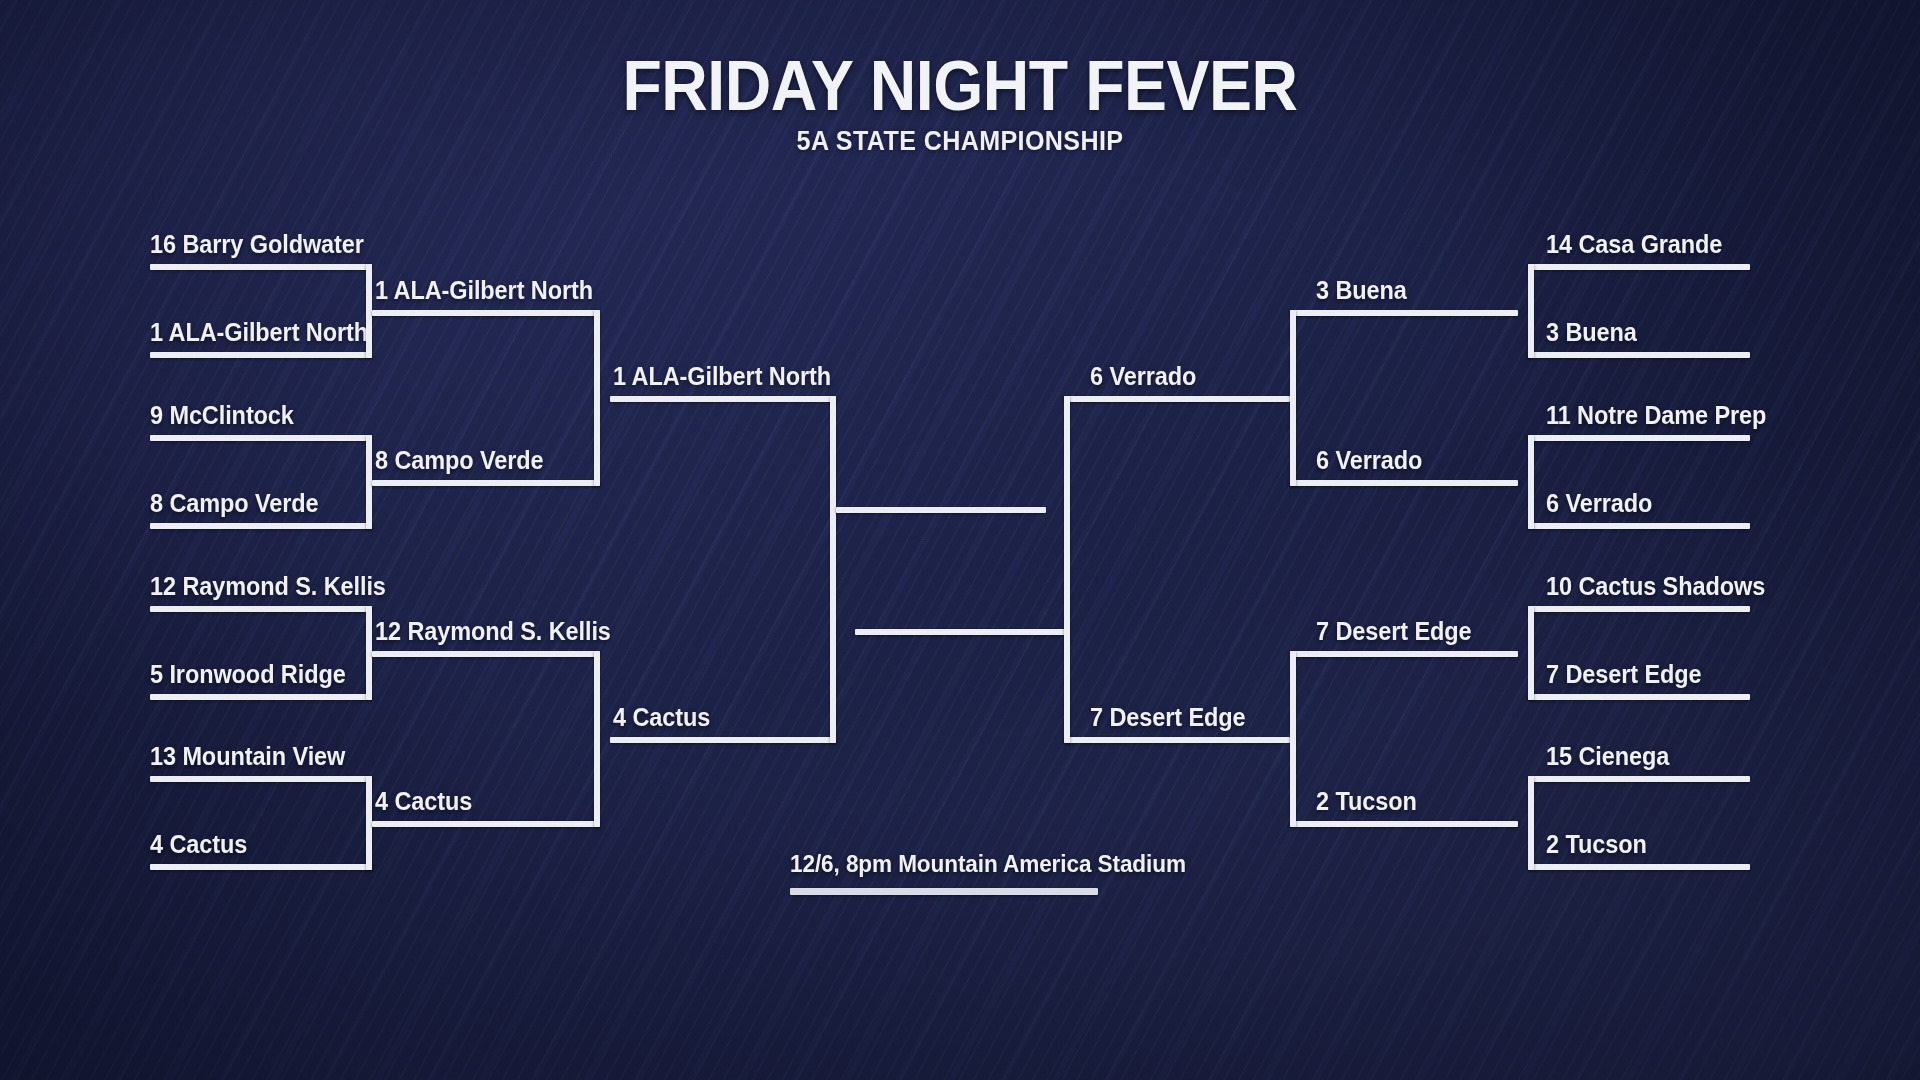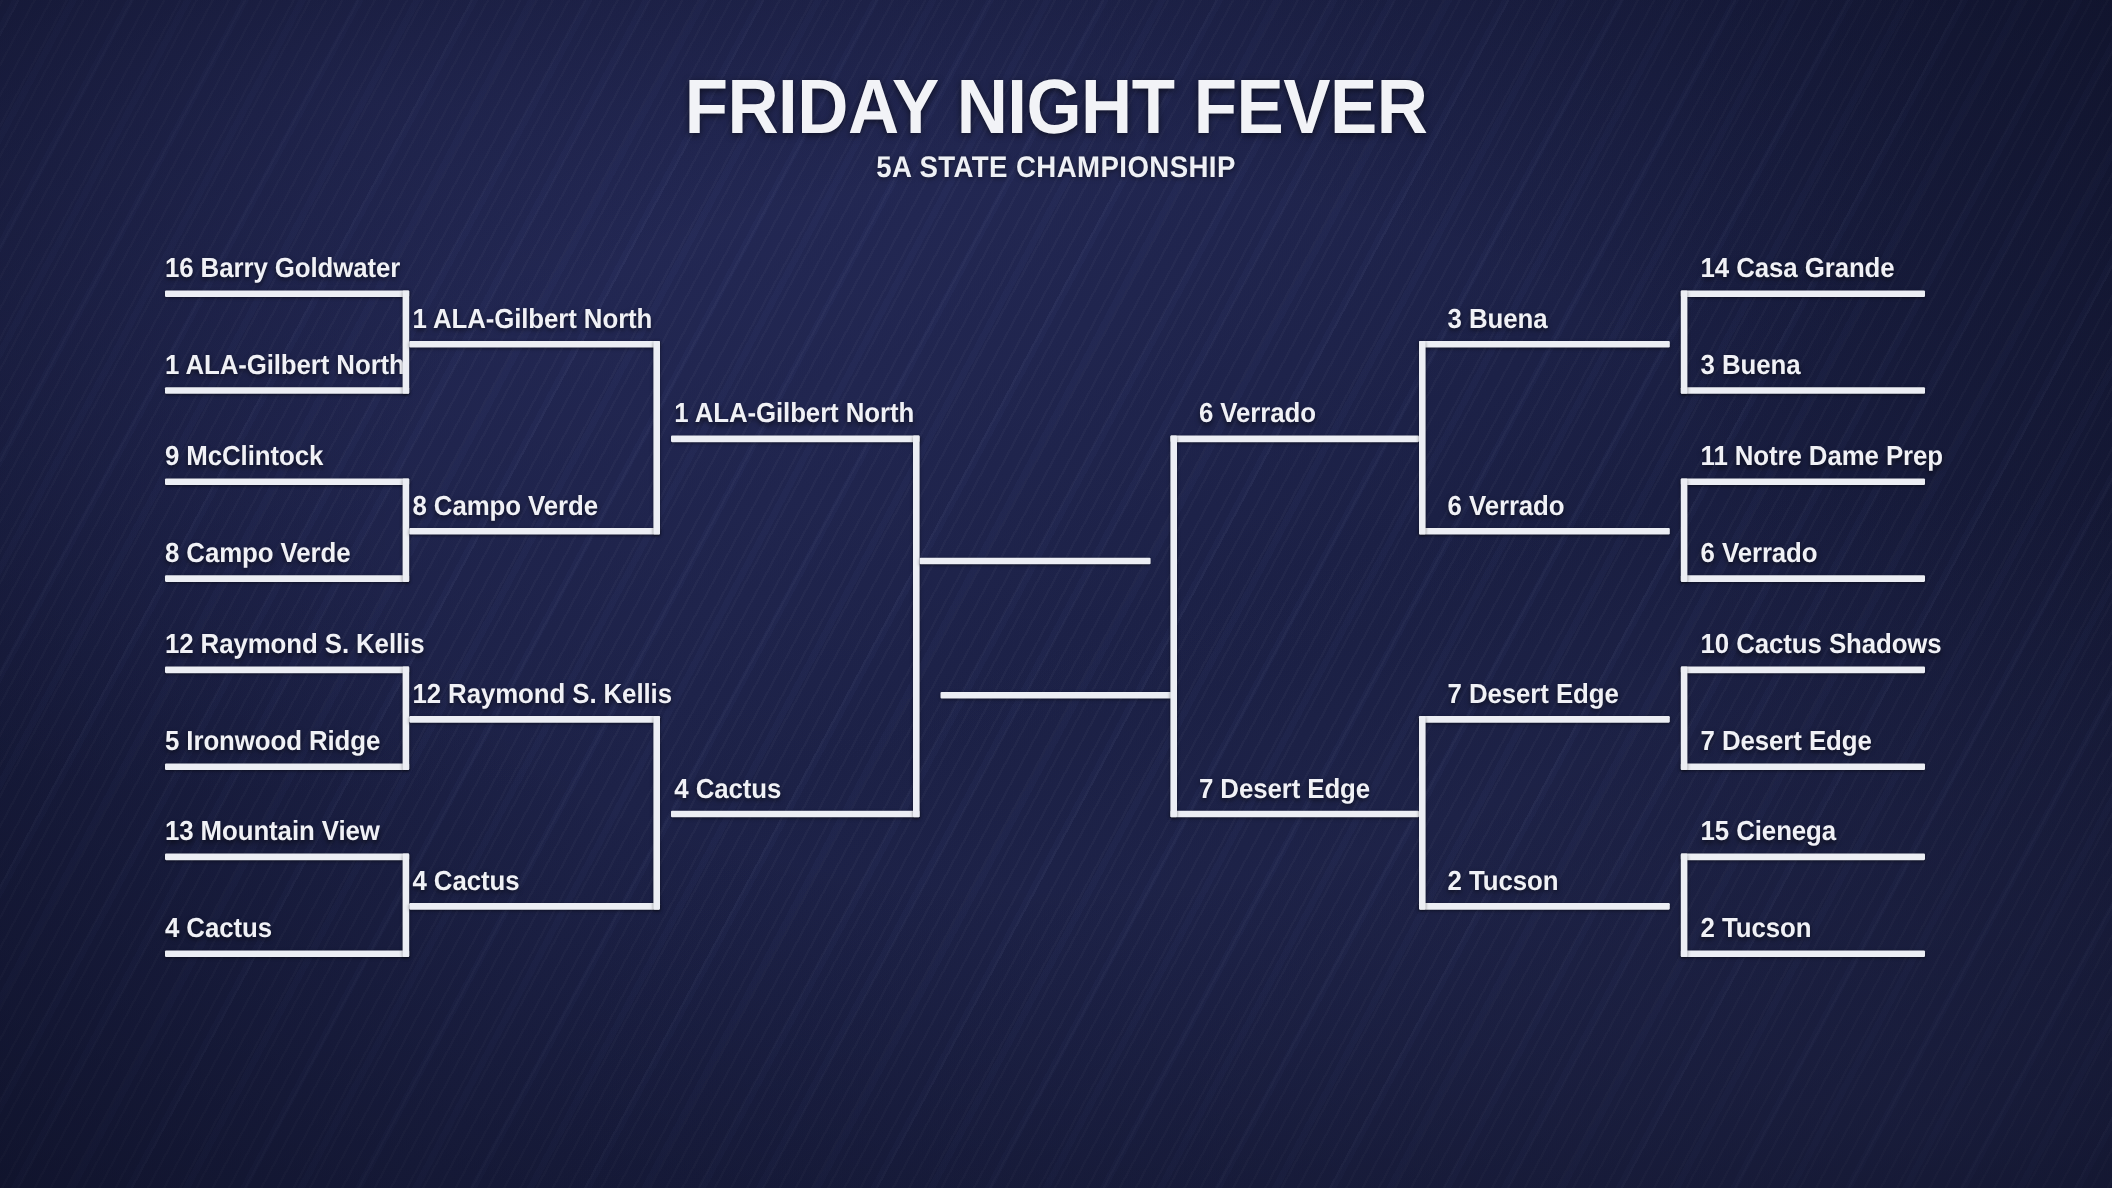--- a/index.html
+++ b/index.html
@@ -37,21 +37,21 @@
         rgba(0,0,0,0.000) 46px);
   }
   #bg-vignette{
     position:absolute;inset:0;
     background:radial-gradient(ellipse 82% 78% at 50% 45%, rgba(0,0,0,0) 38%, rgba(6,8,22,.55) 100%);
   }
   #stage{position:absolute;inset:0;}
 
   
   #title-block{
-    position:absolute;left:0;right:0;top:62px;text-align:center;
+    position:absolute;left:0;right:0;top:51px;text-align:center;
     line-height:1;
   }
   .headline{
     display:block;
     color:#f2f3f7;
     font-size:70px;
     font-weight:bold;
     letter-spacing:-0.5px;
     transform:scaleX(.92);
     text-shadow:0 2px 7px rgba(0,0,0,.55);
@@ -196,14 +196,18 @@
   <div class="nm" style="left:1546px;top:662px;">7 Desert Edge</div>
   <div class="ln h" style="left:1528px;top:694px;width:222px;"></div>
   <div class="ln v" style="left:1528px;top:606px;height:94px;"></div>
 
   <div class="nm" style="left:1546px;top:744px;">15 Cienega</div>
   <div class="ln h" style="left:1528px;top:776px;width:222px;"></div>
   <div class="nm" style="left:1546px;top:832px;">2 Tucson</div>
   <div class="ln h" style="left:1528px;top:864px;width:222px;"></div>
   <div class="ln v" style="left:1528px;top:776px;height:94px;"></div>
 
+  <div id="final-info">
+    <span class="ftxt">12/6, 8pm Mountain America Stadium</span>
+    <span class="fline"></span>
+  </div>
 
 </div>
 
 </body></html>

